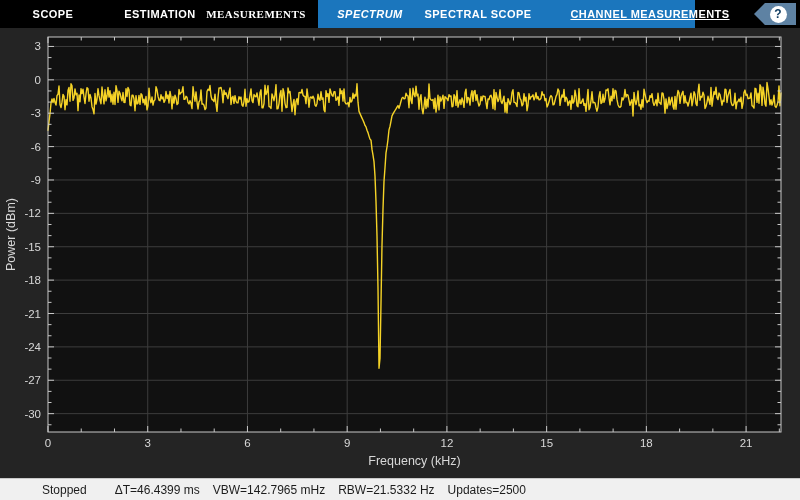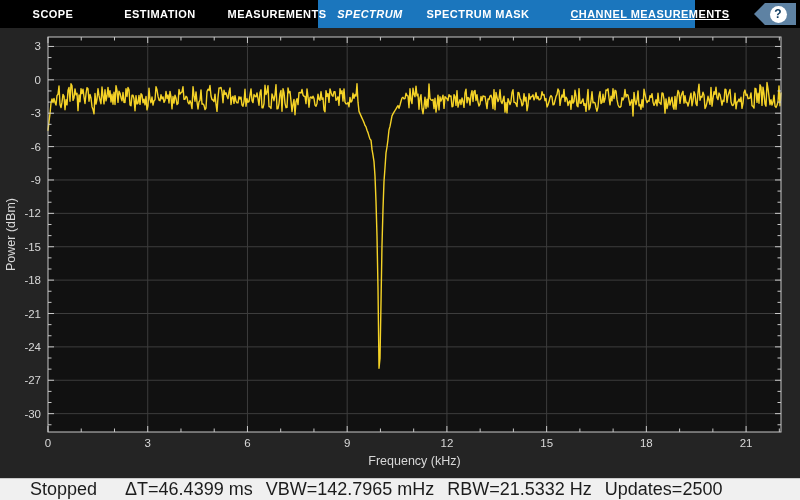--- a/index.html
+++ b/index.html
@@ -18,38 +18,38 @@
   .help-circle{width:17px;height:17px;border-radius:50%;background:#ffffff;color:#0d3a5f;
        font-size:12px;font-weight:bold;display:flex;align-items:center;justify-content:center;
        margin-left:6px;}
 
   
   .main{position:relative;flex:1 1 auto;background:#242424;}
   .main svg{position:absolute;left:0;top:0;}
 
   
   .statusbar{height:22px;flex:0 0 22px;background:#f0f0f0;border-top:1px solid #c9c9c9;
-       box-sizing:border-box;display:flex;align-items:center;font-size:18px;color:#1c1c1c;
-       padding-left:30px;white-space:nowrap;overflow:hidden;}
+       box-sizing:border-box;display:flex;align-items:center;font-size:12px;color:#1c1c1c;
+       padding-left:42px;white-space:nowrap;overflow:hidden;}
   .status-state{margin-right:28px;}
   .status-items{display:flex;gap:13px;}
 </style>
 </head>
 <body>
 
 <div class="app">
 
   <div class="toolbar" style="background: #000000;">
     <div class="tab-highlight" style="background: rgb(27, 118, 189);"></div>
     <div>
         <span class="tab" style="left: 53px;">SCOPE</span>
         <span class="tab" style="left: 160px;">ESTIMATION</span>
-        <span class="tab" style="left: 277px;">MEASUREMENTS</span>
+        <span class="tab" style="left: 256px; font-family: Liberation Serif, serif;">MEASUREMENTS</span>
         <span class="tab" style="left: 370px; font-style: italic;">SPECTRUM</span>
-        <span class="tab" style="left: 478px;">SPECTRUM MASK</span>
+        <span class="tab" style="left: 478px;">SPECTRAL SCOPE</span>
         <span class="tab" style="left: 650px; text-decoration: underline;">CHANNEL MEASUREMENTS</span>
       </div>
     <div class="help-pennant" style="background: rgb(94, 130, 163);">
       <span class="help-circle">?</span>
     </div>
   </div>
 
   <div class="main" style="background: rgb(36, 36, 36);">
     <svg id="plot-svg" width="800" height="450" viewBox="0 0 800 450">
         <rect x="48" y="9" width="733" height="395" fill="#111111"></rect>

